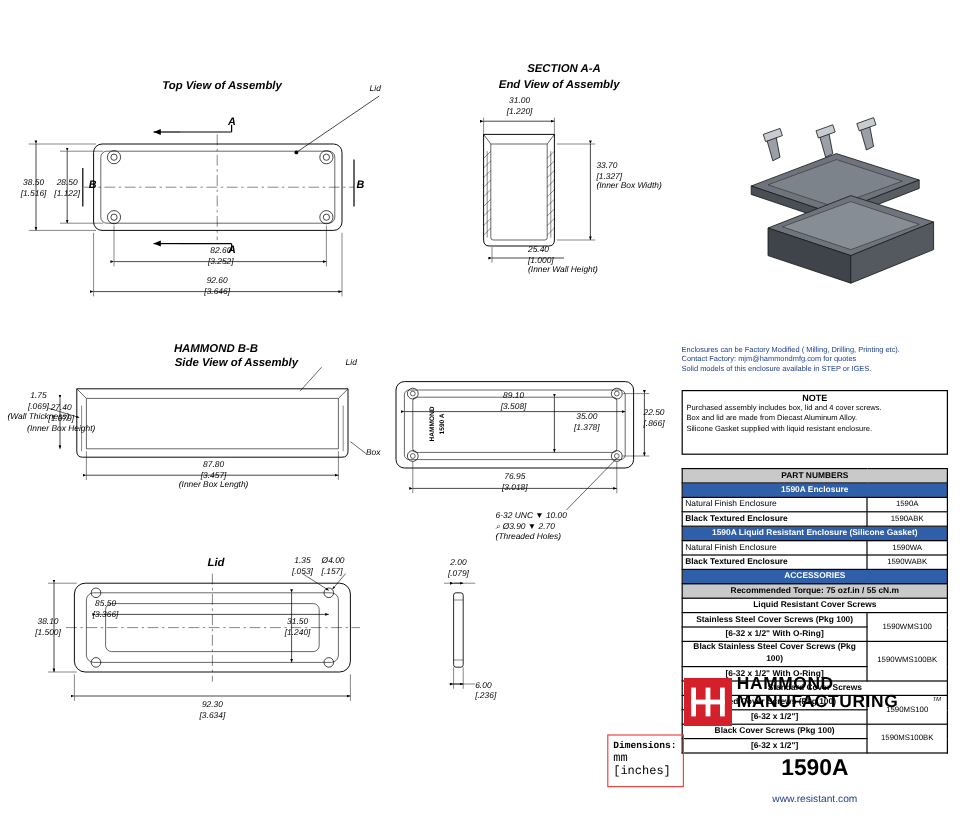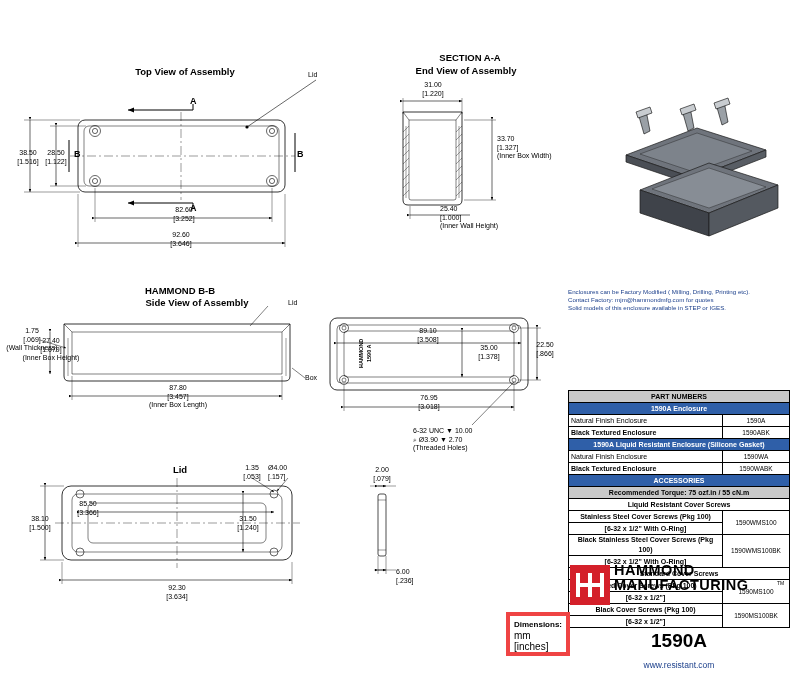--- a/index.html
+++ b/index.html
@@ -2,42 +2,42 @@
 <html><head>
 <meta charset="utf-8">
 <style>
   html,body{margin:0;padding:0;}
   body{
     width:800px;height:700px;background:#ffffff;
     font-family:"Liberation Sans", sans-serif;
     color:#000;overflow:hidden;position:relative;
   }
   #sheet{position:absolute;left:0;top:0;width:800px;height:700px;}
-  .abs{position:absolute;}
+  .abs{position:absolute;font-style:italic;}
   .ttl{font-weight:bold;font-size:9.5px;text-align:center;line-height:12px;}
   .dim{font-size:7px;text-align:center;line-height:8.5px;white-space:nowrap;}
   .lbl{font-size:7px;line-height:8.5px;white-space:nowrap;}
   svg{position:absolute;left:0;top:0;}
   
   table{border-collapse:collapse;font-size:7px;}
   .pn{position:absolute;left:568px;top:390px;width:222px;}
   .pn table{width:100%;}
   .pn td{border:1px solid #000;padding:0 2px;height:11px;line-height:10px;}
   .hdr-blue{background:#2f5fa8;color:#fff;font-weight:bold;text-align:center;}
   .hdr-grey{background:#c9c9c9;font-weight:bold;text-align:center;}
   .ctr{text-align:center;}
   .bold{font-weight:bold;}
   .pnum{text-align:center;width:62px;font-size:6.5px;}
   .rowname{padding-left:8px;}
   .enc-note{position:absolute;left:568px;top:288px;width:222px;font-size:6.2px;line-height:8.2px;color:#1b3f8b;}
   .note-panel{position:absolute;left:568px;top:325px;width:220px;height:52px;border:1px solid #000;}
   .note-panel .nt{text-align:center;font-weight:bold;font-size:7.5px;padding-top:1px;}
   .note-panel .nb{font-size:6.3px;line-height:8.4px;padding:1px 3px;}
-  .dimbox{position:absolute;left:506px;top:612px;width:64px;height:44px;border:4px solid #ef4444;
-          font-size:8px;font-weight:bold;line-height:11px;padding:3px 4px;box-sizing:border-box;}
+  .dimbox{position:absolute;left:506px;top:612px;width:64px;height:44px;border:1px solid #ef4444;
+          font-size:8px;font-weight:bold;line-height:11px;padding:3px 4px;box-sizing:border-box;font-family:Liberation Mono, monospace;}
   .dimbox span{font-weight:normal;font-size:10px;display:block;}
   .brandname{position:absolute;left:614px;top:563px;font-size:14.5px;font-weight:bold;letter-spacing:.5px;line-height:15px;}
   .partbig{position:absolute;left:568px;top:630px;width:222px;text-align:center;font-size:19px;font-weight:bold;}
   .weburl{position:absolute;left:568px;top:660px;width:222px;text-align:center;font-size:8.5px;color:#1b3f8b;}
   .hamm-logo{position:absolute;left:570px;top:565px;width:40px;height:40px;background:#d4202a;}
   .hamm-logo div{position:absolute;background:#fff;}
   .vline{position:absolute;background:#000;}
   .rotlabel{position:absolute;font-size:5.5px;font-weight:bold;transform:rotate(-90deg);transform-origin:left top;white-space:nowrap;}
 </style>
 </head>
@@ -362,20 +362,28 @@
     <div>6.00</div>
       <div>[.236]</div>
   </div>
 
   <div class="enc-note">
     <div>Enclosures can be Factory Modified ( Milling, Drilling, Printing etc).</div>
     <div>Contact Factory:  mjm@hammondmfg.com for quotes</div>
     <div>Solid models of this enclosure available in STEP or IGES.</div>
   </div>
 
+  <div class="note-panel">
+    <div class="nt">NOTE</div>
+    <div class="nb">
+      <div>Purchased assembly includes box, lid and 4 cover screws.</div>
+      <div>Box and lid are made from Diecast Aluminum Alloy.</div>
+      <div>Silicone Gasket supplied with liquid resistant enclosure.</div>
+    </div>
+  </div>
 
   <div class="pn">
     <table>
       <tbody>
           <tr>
             <td colspan="2" class="hdr-grey">PART NUMBERS</td>
           </tr>
 
       <tr>
             <td colspan="2" class="hdr-blue">1590A Enclosure</td>

